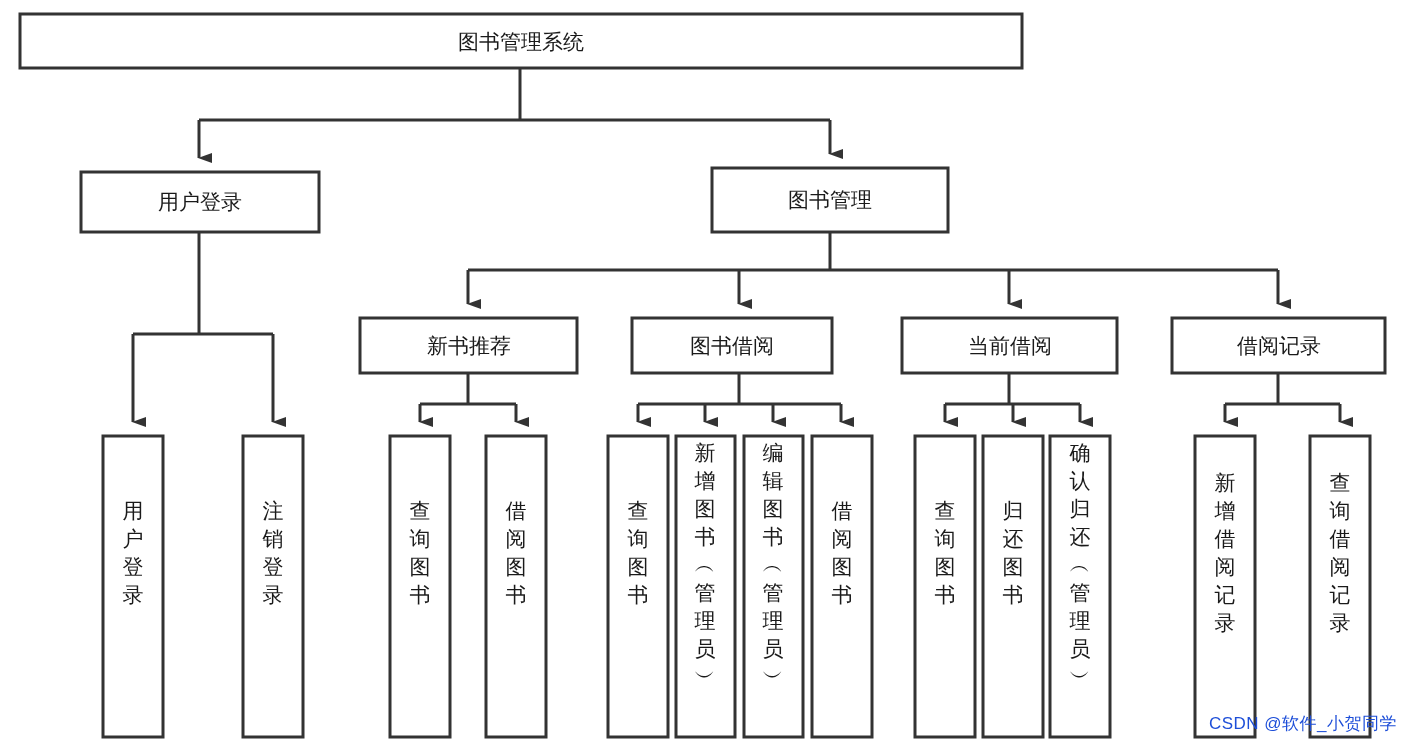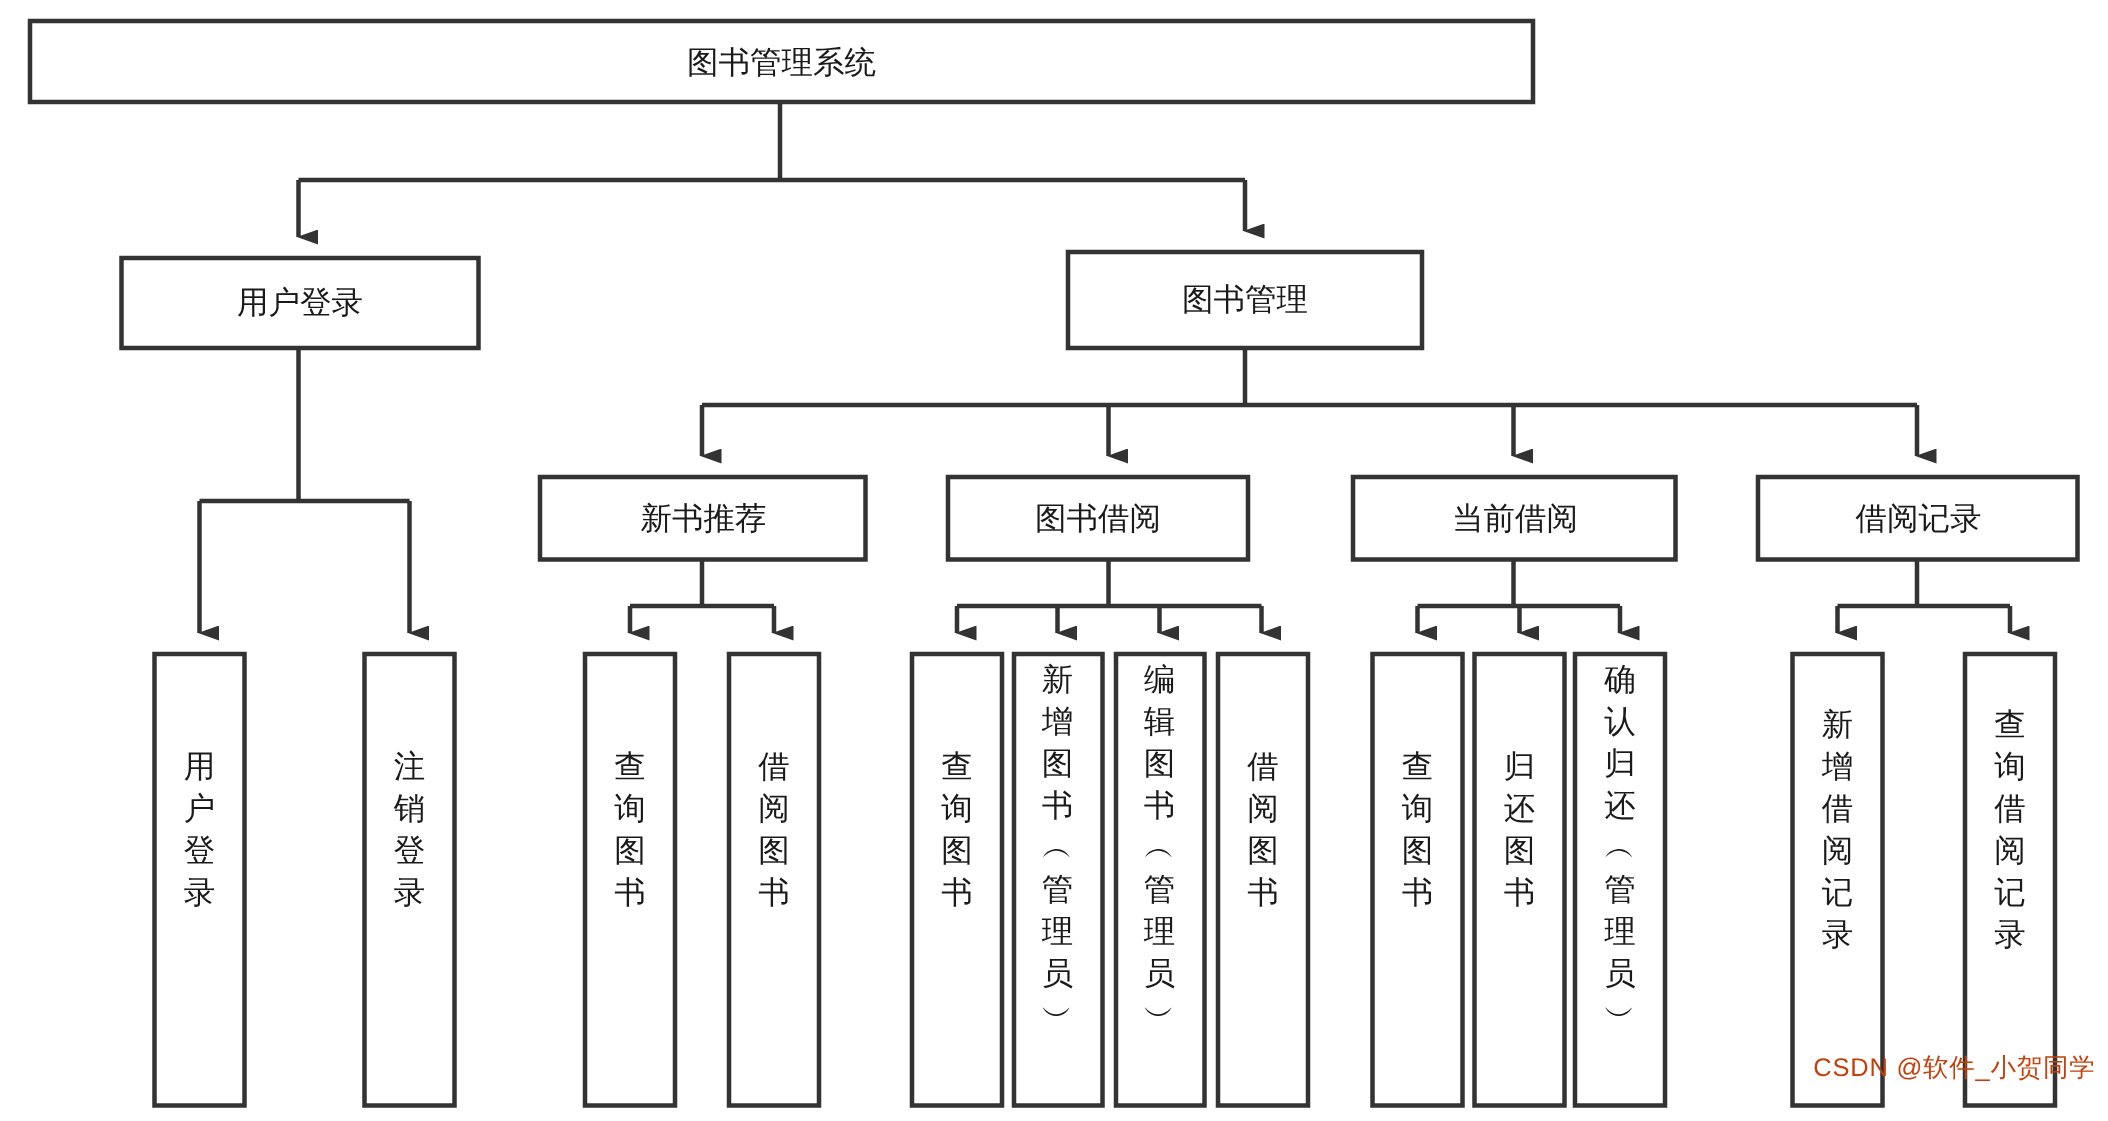--- a/index.html
+++ b/index.html
@@ -15,23 +15,23 @@
   .arrow-head{fill:#333333;stroke:none;}
   .node-label-h{
     font-family:"Liberation Sans","DejaVu Sans",sans-serif;
     font-size:21px;fill:#1a1a1a;text-anchor:middle;dominant-baseline:middle;
   }
   .node-label-v{
     font-family:"Liberation Sans","DejaVu Sans",sans-serif;
     font-size:21px;fill:#1a1a1a;text-anchor:middle;
   }
   .watermark{
-    position:absolute;right:8px;bottom:16px;
+    position:absolute;right:8px;bottom:4px;
     font-family:"Liberation Sans","DejaVu Sans",sans-serif;
-    font-size:17px;color:#c2410c;white-space:nowrap;
+    font-size:17px;color:#1d4ed8;white-space:nowrap;
     letter-spacing:0.5px;pointer-events:none;
   }
 </style>
 </head>
 <body>
 
 <div id="diagram-root">
 
   <svg width="1405" height="747" viewBox="0 0 1405 747">
 

